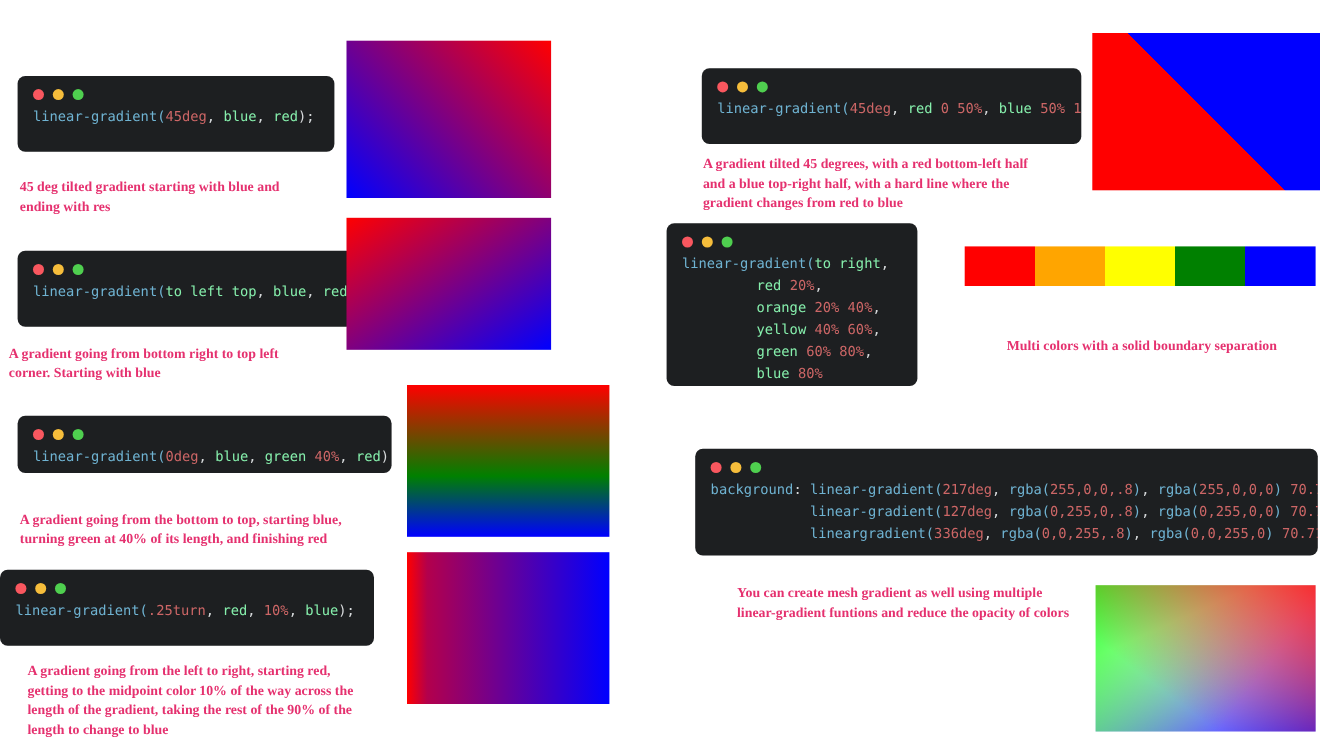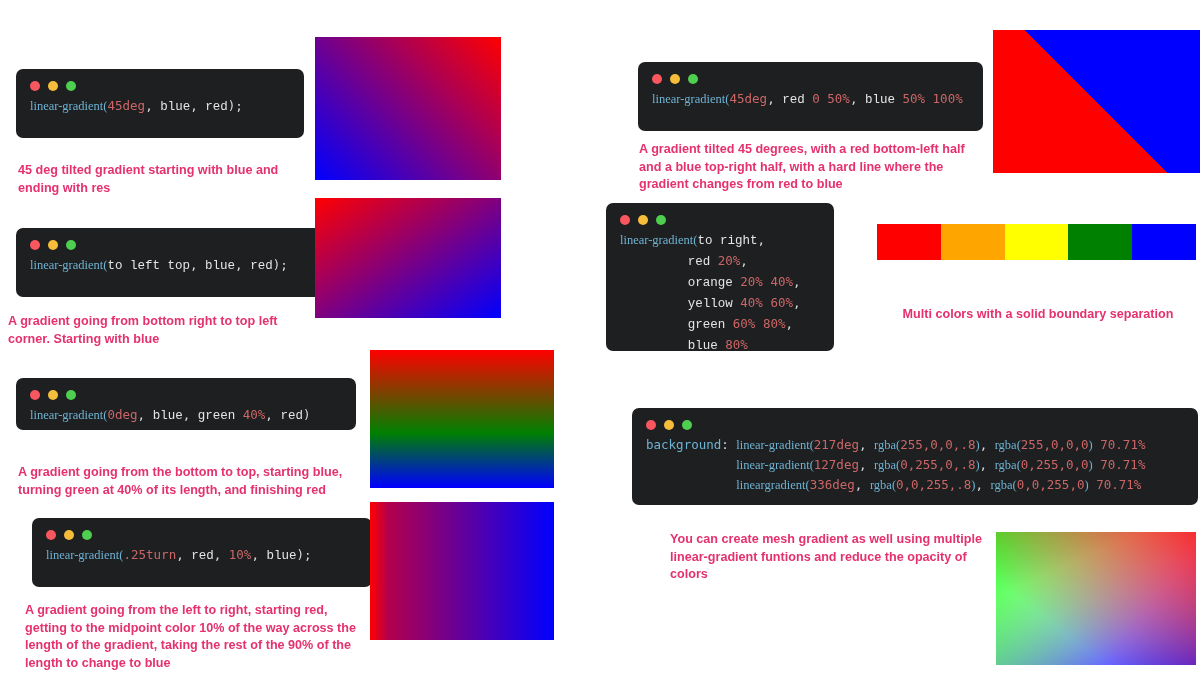--- a/index.html
+++ b/index.html
@@ -43,33 +43,33 @@
   .dot.green  { background: #4fcf4f; }
 
   .code {
     font-family: "DejaVu Sans Mono", "Liberation Mono", monospace;
     font-size: 12.5px;
     line-height: 20px;
     color: #d7dadc;
     white-space: pre;
     letter-spacing: 0px;
   }
-  .code .fn   { color: #6fb3d2; font-family: Liberation Serif, serif; }
+  .code .fn   { color: #6fb3d2; }
   .code .num  { color: #cc6666; text-align: right; }
-  .code .col  { color: #e5e5e5; font-family: Liberation Mono, monospace; }
+  .code .col  { color: #86efac; }
   .code .punc { color: #d7dadc; }
   .code .prop { color: #6fb3d2; text-align: right; }
 
   
   .caption {
     color: #e5316f;
     font-weight: bold;
     font-size: 12.6px;
     line-height: 17.5px;
-    font-family: Liberation Sans, sans-serif;
+    font-family: Liberation Serif, serif;
     white-space: pre-line;
   }
 
   
   .swatch { display: block; }
 
   .sw-45deg        { background: linear-gradient(45deg, blue, red); }
   .sw-lefttop      { background: linear-gradient(to left top, blue, red); }
   .sw-0deg         { background: linear-gradient(0deg, blue, green 40%, red); }
   .sw-quarterturn  { background: linear-gradient(.25turn, red, #b3004c 10%, blue); }
@@ -117,21 +117,21 @@
     <span class="dot red"></span>
     <span class="dot yellow"></span>
     <span class="dot green"></span>
   </div>
   <div class="code"><span class="fn">linear-gradient(</span><span class="num">0deg</span><span class="punc">, </span><span class="col">blue</span><span class="punc">, </span><span class="col">green</span> <span class="num">40%</span><span class="punc">, </span><span class="col">red</span><span class="punc">)</span></div>
 </div>
 <div class="abs caption" style="left:18px; top:464px; width:350px;">A gradient going from the bottom to top, starting blue,
 turning green at 40% of its length, and finishing red</div>
 <div class="abs swatch sw-0deg" style="left:370px; top:350px; width:184px; height:138px;"></div>
 
-<div class="abs code-card" style="left:32px; top:518px; width:340px; height:69px;">
+<div class="abs code-card" style="left:0; top:518px; width:340px; height:69px;">
   <div class="dots">
     <span class="dot red"></span>
     <span class="dot yellow"></span>
     <span class="dot green"></span>
   </div>
   <div class="code"><span class="fn">linear-gradient(</span><span class="num">.25turn</span><span class="punc">, </span><span class="col">red</span><span class="punc">, </span><span class="num">10%</span><span class="punc">, </span><span class="col">blue</span><span class="punc">);</span></div>
 </div>
 <div class="abs caption" style="left:25px; top:602px; width:352px;">A gradient going from the left to right, starting red,
 getting to the midpoint color 10% of the way across the
 length of the gradient, taking the rest of the 90% of the

